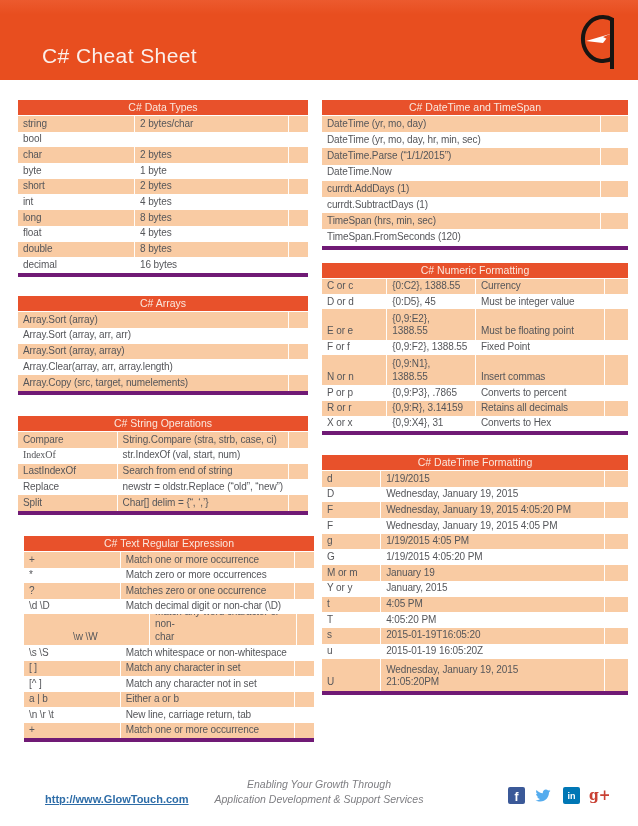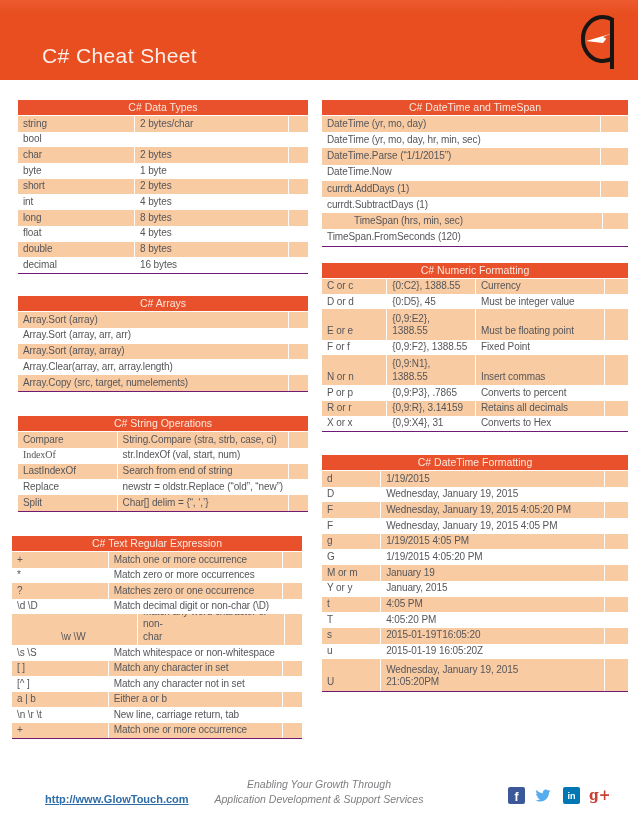--- a/index.html
+++ b/index.html
@@ -24,21 +24,21 @@
     letter-spacing:2.5px; transform:scaleY(1.25); line-height:20px;
   }
   .brand-top::before {
     content:""; position:absolute; z-index:-1; left:67%; top:50%;
     width:27px; height:27px; border-radius:50%; transform:translate(-50%,-50%);
     background:radial-gradient(circle,#ffffff 0 34%, #E84E1F 35% 50%, #ffffff 51% 100%);
   }
   .brand-sub { font-size:7px; font-weight:700; color:#181512; letter-spacing:4px; margin-top:4px; }
 
   
-  .ctable { position:absolute; border-bottom:1px solid #701a75; box-sizing:border-box; }
+  .ctable { position:absolute; border-bottom:4px solid #701a75; box-sizing:border-box; }
   .thead {
     height:15px; line-height:15px; background:#E8512B; color:#FAE8DE;
     font-size:10.5px; text-align:center; border-bottom:1px solid #fff;
     overflow:hidden;
   }
   .tbody .trow { display:flex; height:var(--rh,15.7px); align-items:center; }
   .tbody .trow.tall { height:calc(var(--rh,15.7px) * 2); align-items:flex-end; }
   .tbody .trow:nth-child(odd) { background:#F9CBA3; }
   .tcell {
     box-sizing:border-box; height:100%; display:flex; align-items:center;
@@ -190,21 +190,21 @@
         <div class="tcell" style="width: 7%;"></div>
       </div>
       <div class="trow">
         <div class="tcell" style="width: 34%;">Split</div>
         <div class="tcell" style="width: 59%;">Char[] delim = {“, ‘,’}</div>
         <div class="tcell" style="width: 7%;"></div>
       </div>
     </div>
 </section>
 
-<section class="ctable" style="left:12px; top:536px; width:290px; --rh:15.5px">
+<section class="ctable" style="left:24px; top:536px; width:290px; --rh:15.5px">
   <div class="thead">C# Text Regular Expression</div>
   <div class="tbody">
       <div class="trow">
         <div class="tcell" style="width: 33%;">+</div>
         <div class="tcell" style="width: 60%;">Match one or more occurrence</div>
         <div class="tcell" style="width: 7%;"></div>
       </div>
       <div class="trow">
         <div class="tcell" style="width: 33%;">*</div>
         <div class="tcell" style="width: 60%;">Match zero or more occurrences</div>
@@ -280,21 +280,21 @@
       </div>
       <div class="trow">
         <div class="tcell" style="width: 91%;">currdt.AddDays (1)</div>
         <div class="tcell" style="width: 9%;"></div>
       </div>
       <div class="trow">
         <div class="tcell" style="width: 91%;">currdt.SubtractDays (1)</div>
         <div class="tcell" style="width: 9%;"></div>
       </div>
       <div class="trow">
-        <div class="tcell" style="width: 91%; margin-left: 27px;">TimeSpan (hrs, min, sec)</div>
+        <div class="tcell" style="width: 91%;">TimeSpan (hrs, min, sec)</div>
         <div class="tcell" style="width: 9%;"></div>
       </div>
       <div class="trow">
         <div class="tcell" style="width: 91%;">TimeSpan.FromSeconds (120)</div>
         <div class="tcell" style="width: 9%;"></div>
       </div>
     </div>
 </section>
 
 <section class="ctable" style="left:322px; top:263px; width:306px; --rh:15.2px">

